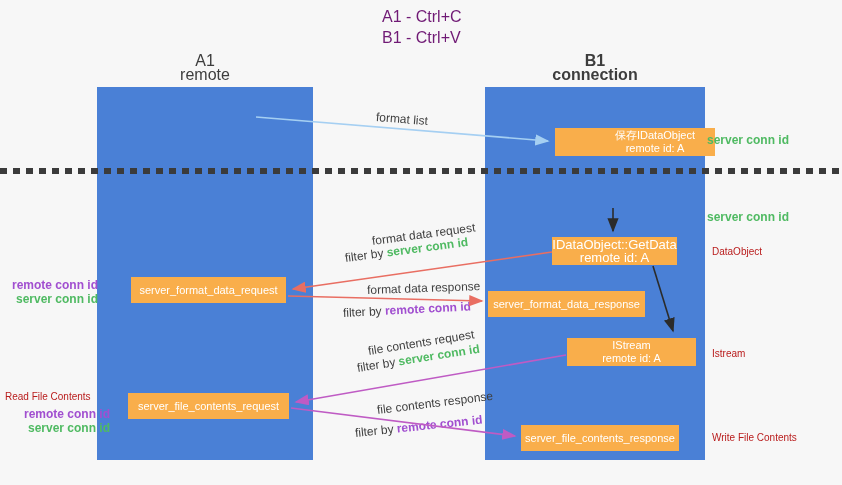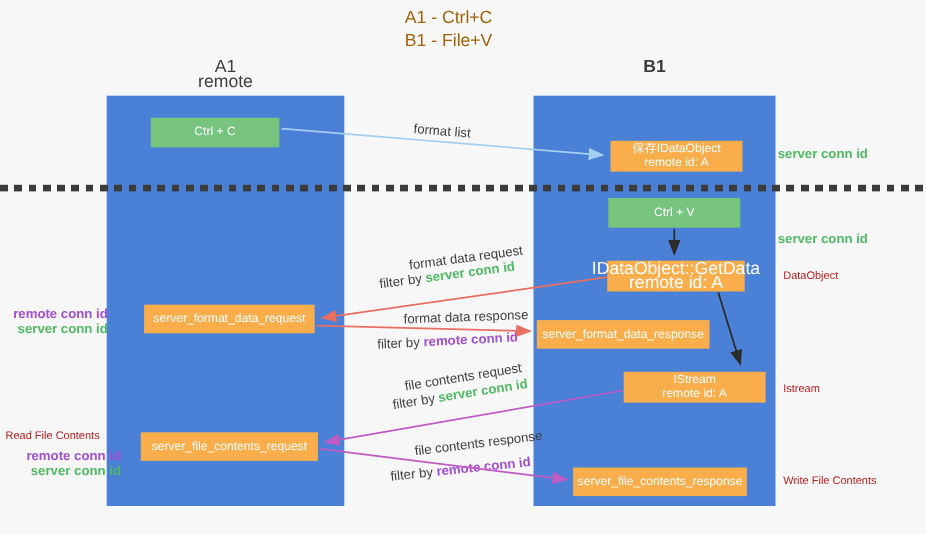--- a/index.html
+++ b/index.html
@@ -1,39 +1,39 @@
 <!DOCTYPE html>
 <html><head>
 <meta charset="utf-8">
 <style>
   html,body{margin:0;padding:0;}
   body{font-family:"Liberation Sans",sans-serif;background:#f7f7f7;}
   .stage{position:relative;width:842px;height:485px;background:#f7f7f7;overflow:hidden;}
 
-  .title{position:absolute;left:368px;top:6px;font-size:16px;line-height:21px;color:#a16207;}
+  .title{position:absolute;left:382px;top:6px;font-size:16px;line-height:21px;color:#701a75;}
   .lane-header{position:absolute;top:54px;text-align:center;font-size:16px;line-height:14px;color:#3d3d3d;}
   .lane-header.a1{left:97px;width:216px;}
   .lane-header.b1{left:485px;width:220px;font-weight:bold;}
 
   .lane{position:absolute;top:87px;height:373px;background:#4a80d6;}
   .lane.a1{left:97px;width:216px;}
   .lane.b1{left:485px;width:220px;}
 
   .dashline{position:absolute;left:0;top:168px;width:842px;height:6px;
     background:repeating-linear-gradient(90deg,#3b3b3b 0 7px,transparent 7px 13px);}
 
   .node{position:absolute;display:flex;flex-direction:column;align-items:center;justify-content:center;
     color:#fff;font-size:11px;line-height:13px;text-align:center;}
   .node.green{background:#76c47e;}
   .node.orange{background:#f9ae4b;}
 
   .n-ctrl-c{left:137px;top:107px;width:117px;height:27px;}
-  .n-save{left:555px;top:128px;width:120px;height:28px;}
+  .n-save{left:555px;top:128px;width:120px;height:28px;padding-left:40px;}
   .n-ctrl-v{left:553px;top:180px;width:120px;height:27px;}
-  .n-getdata{left:552px;top:237px;width:125px;height:28px;font-size:16px;}
+  .n-getdata{left:552px;top:237px;width:125px;height:28px;font-size:13px;}
   .n-format-req{left:131px;top:277px;width:155px;height:26px;}
   .n-format-resp{left:488px;top:291px;width:157px;height:26px;}
   .n-istream{left:567px;top:338px;width:129px;height:28px;}
   .n-file-req{left:128px;top:393px;width:161px;height:26px;}
   .n-file-resp{left:521px;top:425px;width:158px;height:26px;}
 
   .slabel{position:absolute;font-size:12px;line-height:14px;white-space:nowrap;}
   .slabel.plain{color:#b91c1c;font-size:10px;}
   .green-t{color:#4fba62;font-weight:bold;}
   .purple-t{color:#a14fd0;font-weight:bold;}
@@ -45,48 +45,43 @@
 
   svg.arrows{position:absolute;left:0;top:0;pointer-events:none;}
 </style>
 </head>
 <body>
 
 <div class="stage">
 
   <div class="title">
     <div>A1 - Ctrl+C</div>
-    <div>B1 - File+V</div>
+    <div>B1 - Ctrl+V</div>
   </div>
 
   <div class="lane-header a1">
     <div>A1</div>
     <div>remote</div>
   </div>
   <div class="lane-header b1">
     <div>B1</div>
+    <div>connection</div>
   </div>
 
   <div class="lane a1"></div>
   <div class="lane b1"></div>
 
   <div class="dashline"></div>
 
-  <div class="node green n-ctrl-c">
-    <span>Ctrl + C</span>
-  </div>
 
   <div class="node orange n-save">
     <span>保存IDataObject</span>
     <span>remote id: A</span>
   </div>
 
-  <div class="node green n-ctrl-v">
-    <span>Ctrl + V</span>
-  </div>
 
   <div class="node orange n-getdata">
     <span>IDataObject::GetData</span>
     <span>remote id: A</span>
   </div>
 
   <div class="node orange n-format-resp">
     <span>server_format_data_response</span>
   </div>
 

